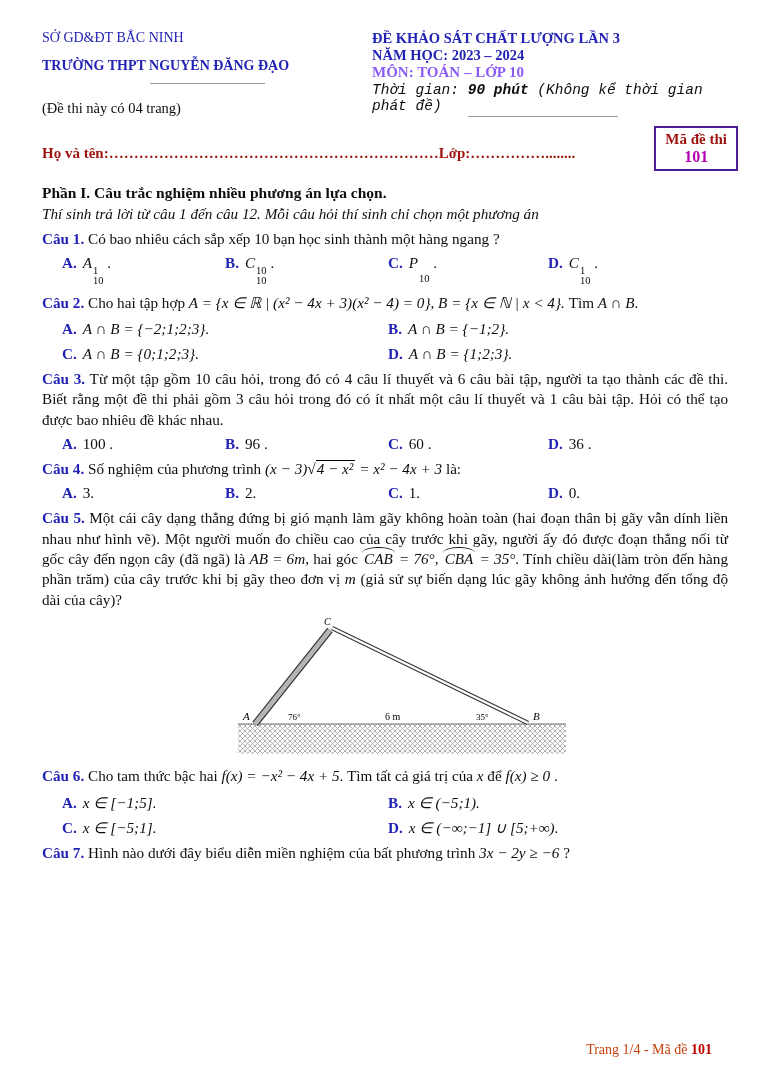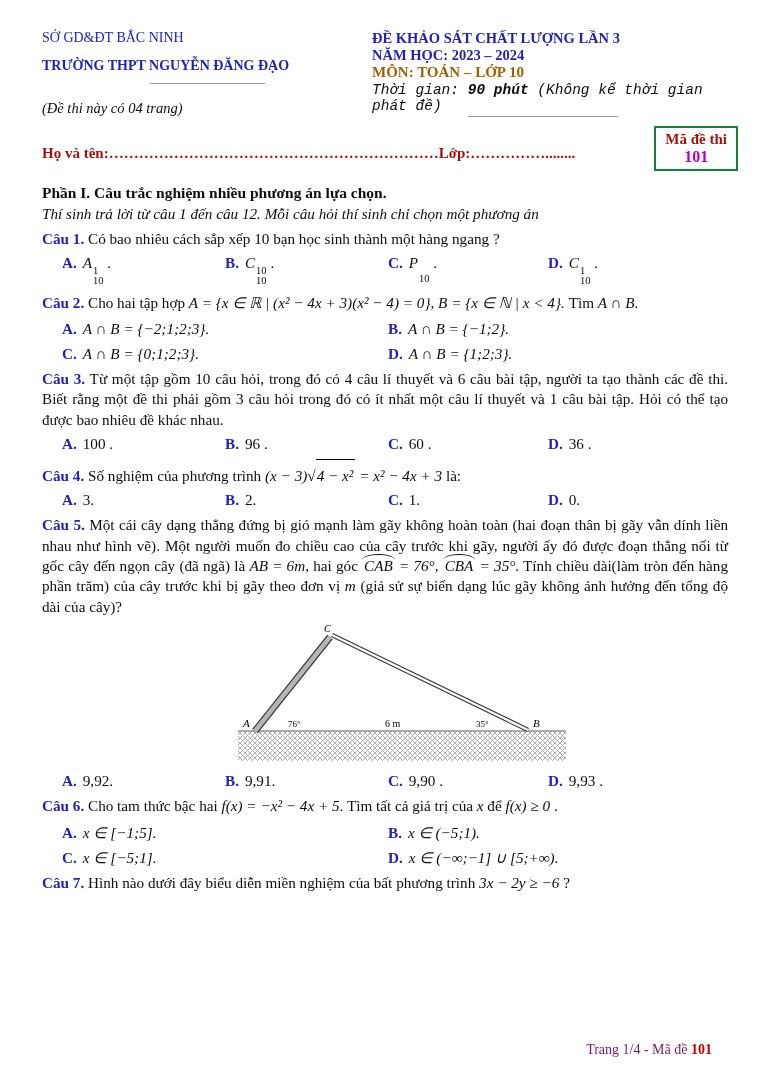--- a/index.html
+++ b/index.html
@@ -11,28 +11,28 @@
   .bold{font-weight:bold;}
   .m{font-style:italic;}
 
   
   .hdr{display:flex;}
   .hdr-left{width:330px;text-align:left;}
   .hdr-right{flex:1;padding-right:14px;}
   .hdr-left .l1{font-size:14px;}
   .hdr-left .l2{font-size:14px;font-weight:bold;margin-top:12px;}
   .rule-sm{border-top:1.2px solid #9a9a9a;width:115px;margin:9px auto 0 auto;}
-  .pages-note{font-style:italic;font-size:14.5px;margin-top:16px;}
+  .pages-note{font-size:14.5px;margin-top:16px;}
   .hdr-right .r1,.hdr-right .r2{font-size:14.5px;font-weight:bold;}
-  .hdr-right .r3{font-size:15px;font-weight:bold;color:#a16207;}
+  .hdr-right .r3{font-size:15px;font-weight:bold;color:#8b5cf6;}
   .hdr-right .r4{font-size:14.5px;font-style:italic;margin-top:1px;font-family:Liberation Mono, monospace;}
   .rule-sm2{border-top:1.2px solid #9a9a9a;width:150px;margin:2px auto 0 auto;}
 
   .name-row{margin-top:28px;font-size:15px;font-weight:bold;}
-  .code-box{position:absolute;top:126px;right:30px;border:2px solid #15803d;
+  .code-box{position:absolute;top:126px;right:30px;border:2px solid #4c1d95;
             text-align:center;padding:3px 9px;background:#fff;}
   .code-box .cb1{font-size:15px;font-weight:bold;}
   .code-box .cb2{font-size:16px;font-weight:bold;color:#b400b4;}
 
   
   .part-title{font-size:15.5px;font-weight:bold;margin-top:22px;}
   .part-instr{font-size:15.2px;font-style:italic;margin-top:3px;}
 
   
   .q{margin-top:6px;font-size:15.2px;line-height:1.34;text-align:justify;}
@@ -41,28 +41,28 @@
            padding-left:20px;margin:5px 0 2px 0;font-size:15.2px;}
   .optrow2{display:grid;grid-template-columns:326px 1fr;
            padding-left:20px;margin:7px 0 2px 0;font-size:15.2px;}
   .L{color:#2222b4;font-weight:bold;margin-right:6px;}
 
   
   .ss{display:inline-flex;flex-direction:column;align-items:flex-start;
       font-size:10.5px;line-height:1;vertical-align:-0.5em;margin-left:1px;
       font-style:normal;}
   .ss .sup{min-height:10px;}
-  .rad{border-top:1.3px solid #000;display:inline-block;line-height:1.05;padding:8px 2px 0 1px;}
+  .rad{border-top:1.3px solid #000;display:inline-block;line-height:1.05;padding:0 2px 0 1px;}
   .arc{font-style:italic;position:relative;display:inline-block;padding:0 2px;}
   .arc::before{content:"";position:absolute;left:0;right:0;top:-2.5px;height:5px;
       border-top:1.3px solid #000;border-radius:100% 100% 0 0 / 200% 200% 0 0;}
 
   .figure-wrap{margin:6px 0 2px 188px;width:344px;}
   .footer{position:absolute;right:56px;bottom:28px;font-size:14px;}
-  .footer .fp{color:#701a75;}
+  .footer .fp{color:#c2410c;}
   .footer .fc{color:#c00000;font-weight:bold;}
 </style>
 </head>
 <body>
 
 <div class="page">
 
   <div class="hdr">
     <div class="hdr-left">
       <div class="l1 blue">SỞ GD&amp;ĐT BẮC NINH</div>
@@ -169,26 +169,20 @@
 
       <text x="13" y="104" font-size="11" font-style="italic" font-family="Liberation Serif, serif">A</text>
       <text x="303" y="104" font-size="11" font-style="italic" font-family="Liberation Serif, serif">B</text>
       <text x="94" y="9" font-size="10" font-style="italic" font-family="Liberation Serif, serif">C</text>
       <text x="58" y="104" font-size="9" font-family="Liberation Serif, serif">76°</text>
       <text x="246" y="104" font-size="9" font-family="Liberation Serif, serif">35°</text>
       <text x="155" y="104" font-size="10" font-family="Liberation Serif, serif">6 m</text>
     </svg>
   </div>
 
-  <div class="optrow4">
-    <span><span class="L">A.</span><span>9,92.</span></span>
-    <span><span class="L">B.</span><span>9,91.</span></span>
-    <span><span class="L">C.</span><span>9,90 .</span></span>
-    <span><span class="L">D.</span><span>9,93 .</span></span>
-  </div>
 
   <div class="q">
     <span class="qlabel">Câu 6.</span><span> Cho tam thức bậc hai </span><span class="m">f(x) = −x² − 4x + 5</span><span>. Tìm tất cả giá trị của </span><span class="m">x</span><span> để </span><span class="m">f(x) ≥ 0</span><span> .</span>
   </div>
   <div class="optrow2">
     <span><span class="L">A.</span><span class="m">x ∈ [−1;5].</span></span>
     <span><span class="L">B.</span><span class="m">x ∈ (−5;1).</span></span>
   </div>
   <div class="optrow2">
     <span><span class="L">C.</span><span class="m">x ∈ [−5;1].</span></span>

